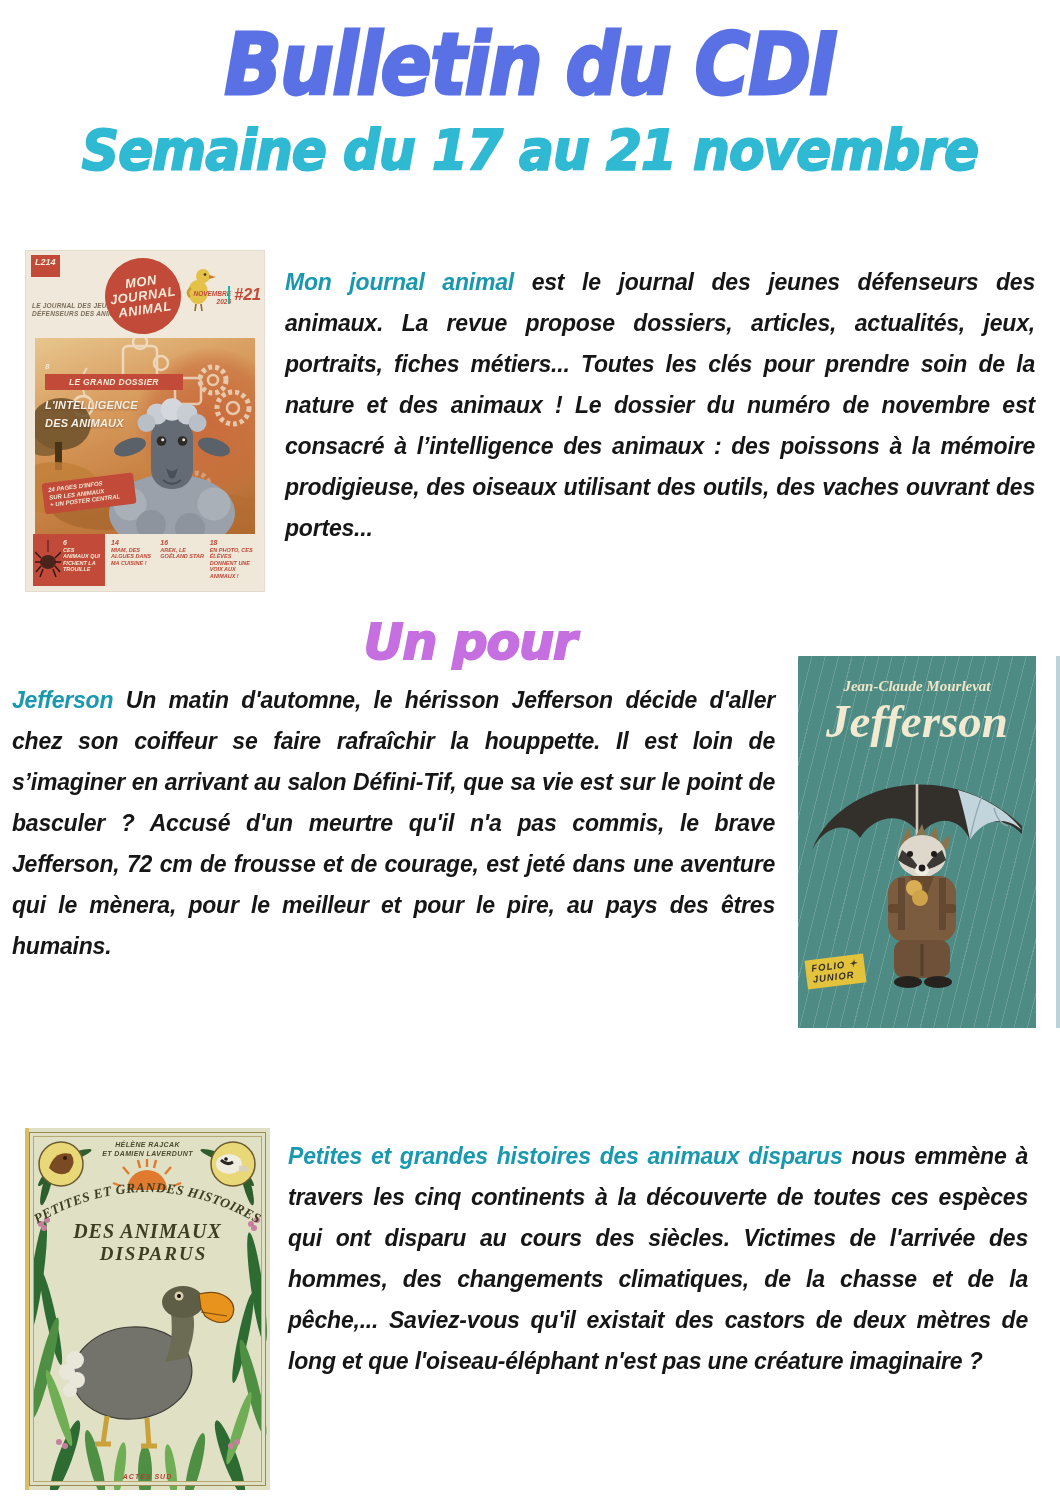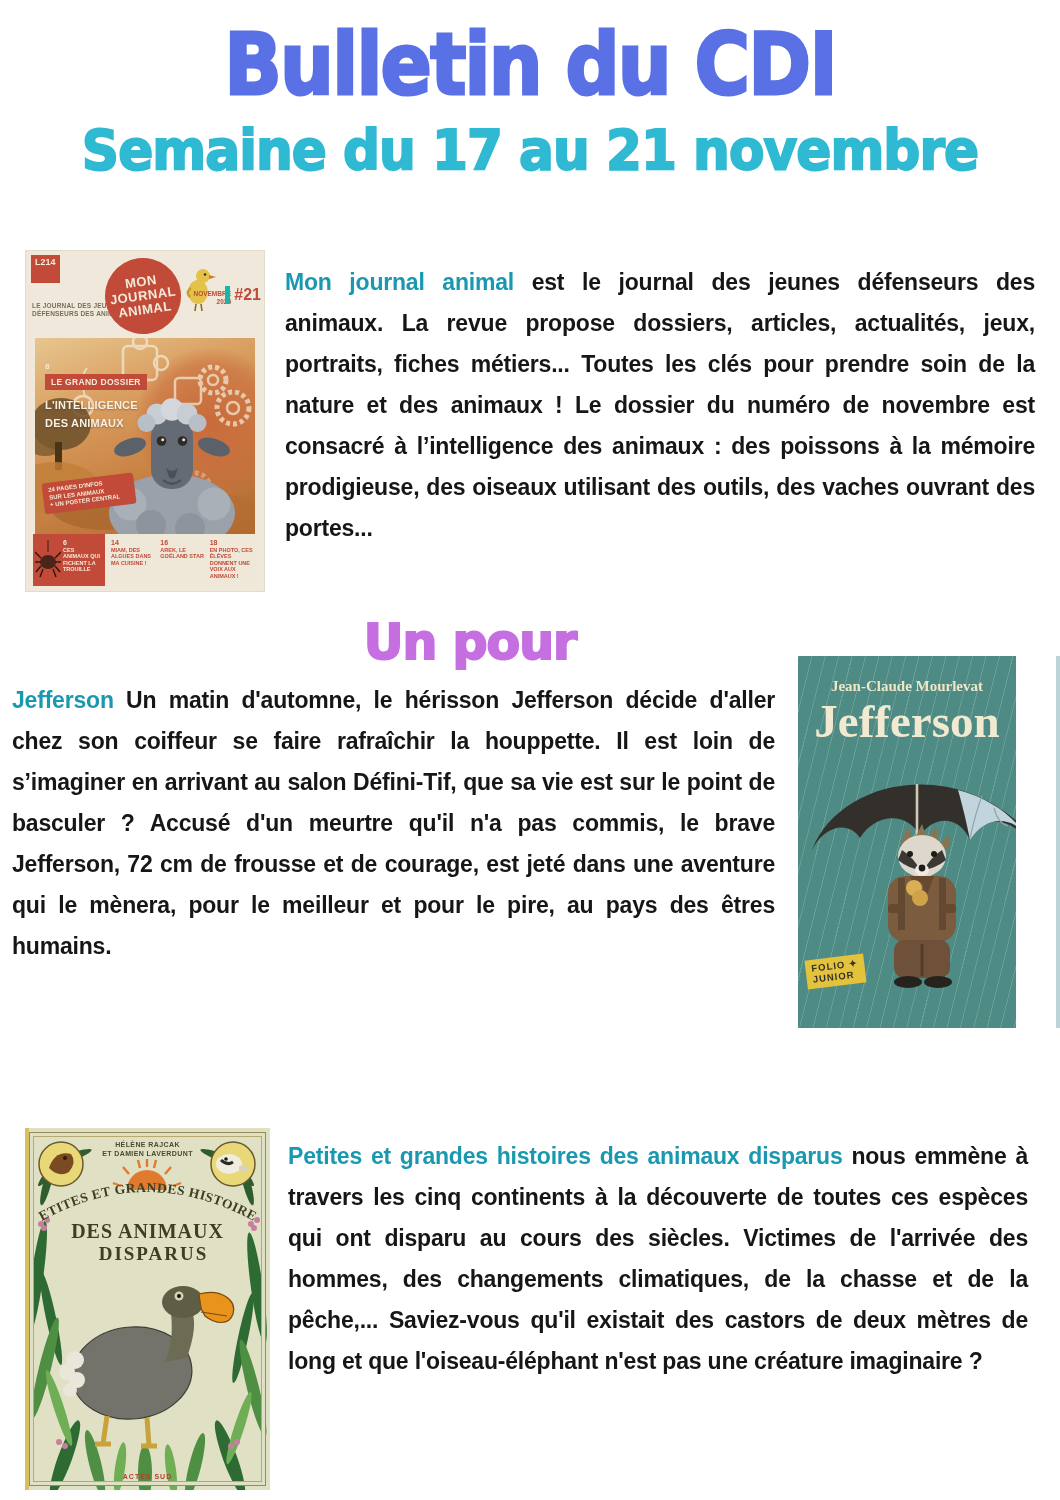--- a/index.html
+++ b/index.html
@@ -1,18 +1,19 @@
 <!DOCTYPE html>
 <html><head>
 <meta charset="utf-8">
 <style>
   html,body{margin:0;padding:0;background:#ffffff;}
   .page{
     position:relative;width:1060px;height:1500px;background:#ffffff;overflow:hidden;
     font-family:"Liberation Sans",sans-serif;
+    font-style:italic;
   }
   
   .title{
     position:absolute;top:14px;left:0;right:0;text-align:center;
     font-family:"DejaVu Sans",sans-serif;font-weight:700;
     font-size:86px;color:#5a71e5;-webkit-text-stroke:3px #5a71e5;
     letter-spacing:-2px;transform:scaleX(.88);
   }
   .subtitle{
     position:absolute;top:118px;left:0;right:0;text-align:center;
@@ -36,55 +37,55 @@
   }
   .para .lead{color:#1998af;}
   .para-revue{left:285px;top:262px;width:750px;}
   .para-roman{left:12px;top:680px;width:763px;}
   .para-doc{left:288px;top:1136px;width:740px;}
   
   .mag{position:absolute;left:25px;top:250px;width:240px;height:342px;background:#f0e9db;
        box-shadow:0 0 0 1px #e2dccc inset;}
   .mag *{box-sizing:border-box;}
   .mag .l214{position:absolute;left:6px;top:5px;background:#c14a38;color:#f4ead9;
-       font-size:9px;font-weight:700;padding:3px 4px 16px;line-height:1;}
+       font-size:9px;font-weight:700;padding:3px 4px 10px;line-height:1;}
   .mag .tagline{position:absolute;left:7px;top:52px;font-size:6.5px;line-height:8px;
        color:#7a6c59;font-weight:700;letter-spacing:.2px;}
   .mag .brand{position:absolute;left:80px;top:8px;width:76px;height:76px;border-radius:50%;
        background:#c14a38;color:#f4ead9;display:flex;flex-direction:column;align-items:center;
        justify-content:center;font-weight:700;font-size:13px;line-height:14px;
        transform:rotate(-8deg);letter-spacing:.5px;text-align:center;}
   .mag .chick{position:absolute;left:158px;top:16px;}
   .mag .issue{position:absolute;right:34px;top:40px;text-align:right;color:#c14a38;
        font-size:6.5px;line-height:8px;font-weight:700;}
   .mag .issue-num{position:absolute;right:4px;top:36px;color:#c14a38;font-size:16px;
-       font-weight:700;border-left:5px solid #14b8a6;padding-left:4px;}
+       font-weight:700;border-left:2px solid #14b8a6;padding-left:4px;}
   .mag .scene{position:absolute;left:10px;right:10px;top:88px;height:196px;overflow:hidden;
        background:linear-gradient(160deg,#e7c68e 0%,#daa063 30%,#c98344 62%,#b06631 100%);}
   .mag .scene::before{content:"";position:absolute;right:-30px;top:10px;width:150px;height:150px;
        border-radius:50%;background:radial-gradient(circle,#c96b3c 0%,rgba(201,107,60,.55) 55%,rgba(201,107,60,0) 72%);}
   .mag .pagenum{position:absolute;left:10px;top:24px;color:#f2e8d6;font-size:8px;font-weight:700;}
   .mag .dossier{position:absolute;left:10px;top:36px;background:#c14a38;color:#f4ead9;
-       font-size:8.5px;font-weight:700;padding:3px 6px;letter-spacing:.3px;}
+       font-size:8.5px;font-weight:700;padding:3px 24px;letter-spacing:.3px;}
   .mag .mtitle{position:absolute;left:10px;top:58px;color:#f6f1e6;font-weight:700;
        font-size:11px;line-height:18px;letter-spacing:.2px;text-shadow:0 1px 2px rgba(90,40,10,.45);}
   .mag .badge24{position:absolute;left:8px;bottom:26px;width:92px;background:#c14a38;
        color:#f4ead9;font-size:6px;line-height:7.5px;font-weight:700;padding:4px 6px;
        border-radius:3px;transform:rotate(-7deg);}
   .mag .mfoot{position:absolute;left:8px;right:8px;bottom:6px;height:52px;background:#efe7d8;
        display:flex;}
   .mag .tocbox{position:relative;width:72px;height:100%;background:#c14a38;color:#f4ead9;
        font-size:5.5px;line-height:6.5px;font-weight:700;padding:6px 4px 4px 30px;}
   .mag .tocbox .num{font-size:7px;}
   .mag .toc{position:relative;flex:1;display:flex;gap:4px;padding:6px 2px 2px 6px;
        color:#c14a38;font-size:5.5px;line-height:6.5px;font-weight:700;}
   .mag .toc .it{flex:1;}
   .mag .toc .num{font-size:7px;}
   
-  .jeff{position:absolute;left:798px;top:656px;width:218px;height:372px;background:#4e8b84;overflow:hidden;}
+  .jeff{position:absolute;left:798px;top:656px;width:238px;height:372px;background:#4e8b84;overflow:hidden;}
   .jeff::before{content:"";position:absolute;inset:0;
        background:repeating-linear-gradient(104deg,rgba(255,255,255,.16) 0px,rgba(255,255,255,.16) 1px,transparent 1px,transparent 13px);}
   .jeff .author{position:absolute;top:22px;left:0;right:0;text-align:center;
        font-family:"Liberation Serif",serif;font-weight:700;font-size:15px;color:#efe6c6;}
   .jeff .jtitle{position:absolute;top:38px;left:0;right:0;text-align:center;
        font-family:"Liberation Serif",serif;font-weight:700;font-size:47px;color:#f2ead0;}
   .jeff .art{position:absolute;left:0;top:108px;}
   .jeff .folio{position:absolute;left:8px;bottom:42px;background:#e3c23c;color:#33302a;
        font-weight:700;font-size:9.5px;line-height:10.5px;padding:4px 6px;transform:rotate(-7deg);
        letter-spacing:1px;}

